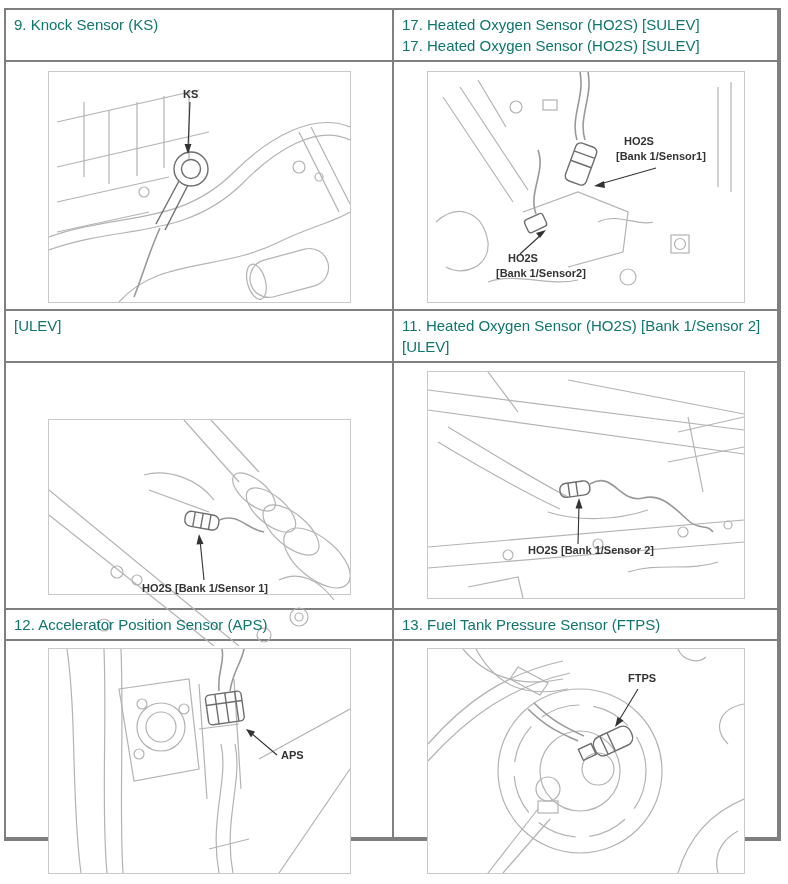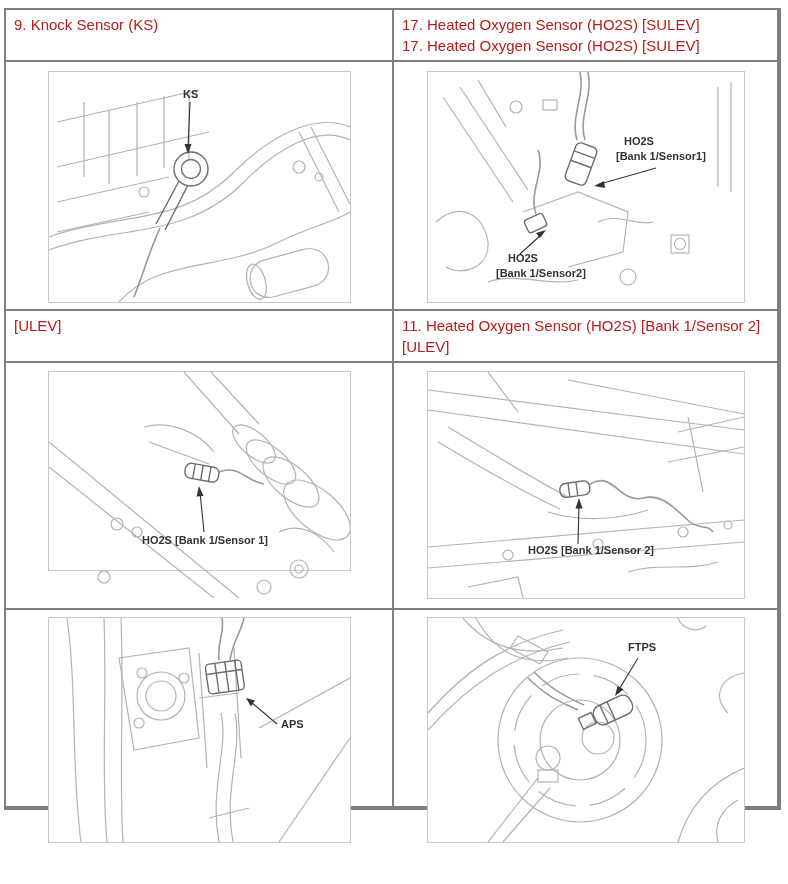--- a/index.html
+++ b/index.html
@@ -1,21 +1,21 @@
 <!DOCTYPE html>
 <html><head>
 <meta charset="utf-8">
 <style>
   html,body{margin:0;padding:0;background:#ffffff;}
   .page{
     position:relative;
     width:788px;height:884px;
     background:#ffffff;
     font-family:"Liberation Sans", sans-serif;
-    color:#b91c1c;
+    color:#0f766e;
     overflow:hidden;
   }
   .sensor-table{
     position:absolute;left:4px;top:8px;
     width:777px;
     box-sizing:border-box;
     border:2px solid #7f7f7f;
     border-right-width:4px;
     border-bottom-width:4px;
     background:#ffffff;
@@ -154,21 +154,21 @@
         <div>[ULEV]</div>
       </div>
       <div class="cell cell-r hdr">
         <div>11. Heated Oxygen Sensor (HO2S) [Bank 1/Sensor 2]</div>
         <div>[ULEV]</div>
       </div>
     </div>
 
     <div class="t-row figrow-2">
       <div class="cell cell-l figcell">
-        <div class="fig-box" style="width:303px;height:200px;">
+        <div class="fig-box" style="width:303px;height:176px;margin-top:48px;">
           <svg width="301" height="226" viewBox="0 0 301 226">
             <path class="art" d="M135,0 L190,62"></path>
             <path class="art" d="M162,0 L210,52"></path>
             <ellipse class="art" cx="205" cy="72" rx="26" ry="12" transform="rotate(40 205 72)"></ellipse>
             <ellipse class="art" cx="222" cy="90" rx="30" ry="14" transform="rotate(40 222 90)"></ellipse>
             <ellipse class="art" cx="242" cy="110" rx="34" ry="16" transform="rotate(40 242 110)"></ellipse>
             <ellipse class="art" cx="268" cy="138" rx="40" ry="20" transform="rotate(40 268 138)"></ellipse>
             <path class="art" d="M95,55 C120,48 150,60 165,80"></path>
             <path class="art" d="M100,70 L160,92"></path>
             <path class="art" d="M0,70 L190,226"></path>
@@ -225,20 +225,28 @@
             <path class="art2" d="M162,112 C185,98 192,132 215,126 C235,121 248,138 262,150 C272,158 280,152 285,160"></path>
 
             <text x="100" y="182">HO2S [Bank 1/Sensor 2]</text>
             <line class="callout-line" x1="150" y1="172" x2="151" y2="132"></line>
             <polygon class="callout-head" points="151,126 147.5,136.5 154.5,136.5"></polygon>
           </svg>
         </div>
       </div>
     </div>
 
+    <div class="t-row">
+      <div class="cell cell-l hdr">
+        <div>12. Accelerator Position Sensor (APS)</div>
+      </div>
+      <div class="cell cell-r hdr">
+        <div>13. Fuel Tank Pressure Sensor (FTPS)</div>
+      </div>
+    </div>
 
     <div class="t-row figrow-3">
       <div class="cell cell-l figcell">
         <div class="fig-box" style="width:303px;height:226px;">
           <svg width="301" height="224" viewBox="0 0 301 224">
             <path class="art" d="M18,0 C28,70 22,150 32,224"></path>
             <path class="art" d="M55,0 C58,80 52,160 58,224"></path>
             <path class="art" d="M72,0 C75,80 70,160 74,224"></path>
             <path class="art" d="M70,40 L140,30 L150,120 L85,132 Z"></path>
             <circle class="art" cx="112" cy="78" r="24"></circle>

